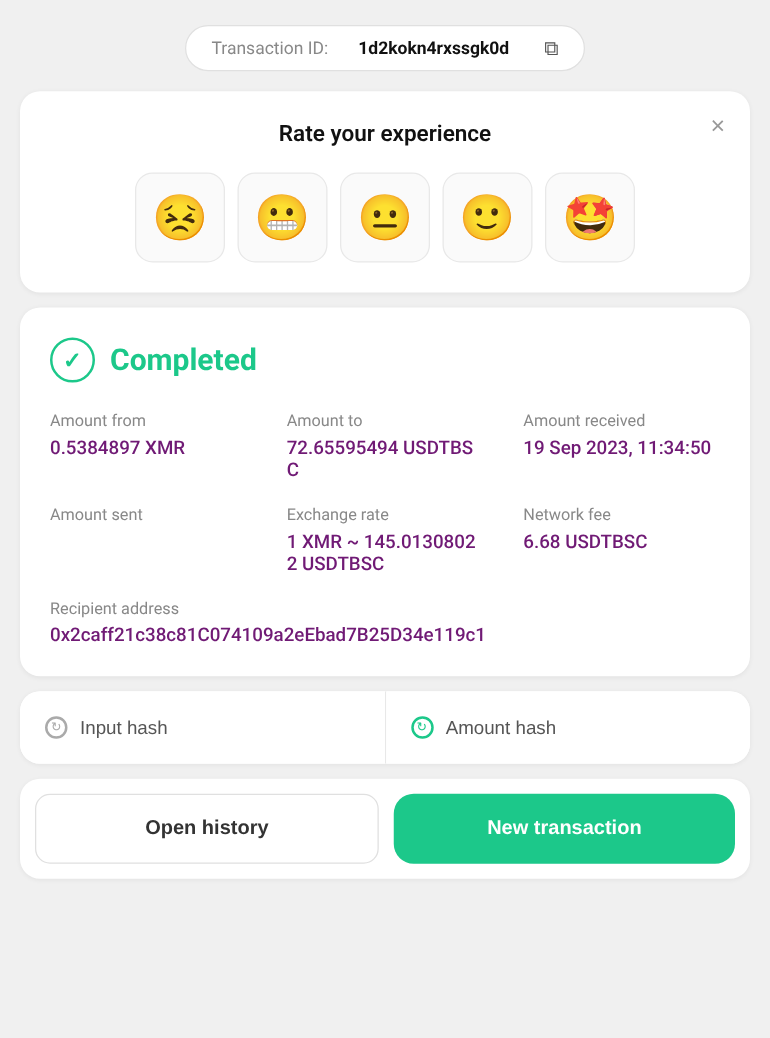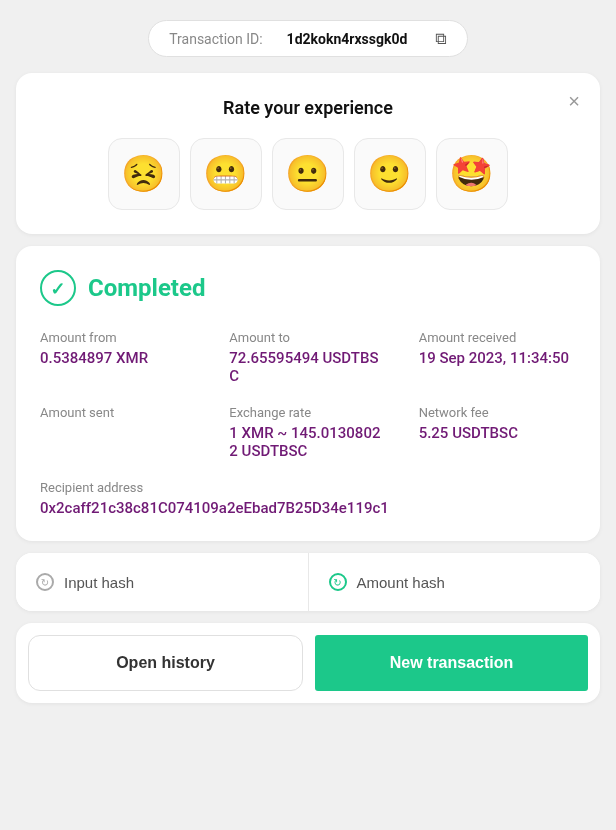--- a/index.html
+++ b/index.html
@@ -214,21 +214,21 @@
       background: #fff;
       font-size: 16px;
       font-weight: 600;
       color: #333;
       cursor: pointer;
     }
 
     .btn-primary {
       flex: 1;
       padding: 18px;
-      border-radius: 3px;
+      border-radius: 16px;
       border: none;
       background: #1cc88a;
       font-size: 16px;
       font-weight: 600;
       color: #fff;
       cursor: pointer;
       text-align: center;
     }
   </style>
 </head>
@@ -275,21 +275,21 @@
     </div>
     <div class="detail-item">
       <label>Amount sent</label>
     </div>
     <div class="detail-item">
       <label>Exchange rate</label>
       <div class="value">1 XMR ~ 145.01308022 USDTBSC</div>
     </div>
     <div class="detail-item">
       <label>Network fee</label>
-      <div class="value">5.25 USDTBSC</div>
+      <div class="value">6.68 USDTBSC</div>
     </div>
     <div class="detail-item full-width">
       <label>Recipient address</label>
       <div class="value">0x2caff21c38c81C074109a2eEbad7B25D34e119c1</div>
     </div>
   </div>
 </div>
 
 <div class="card hash-card">
   <div class="hash-row">

